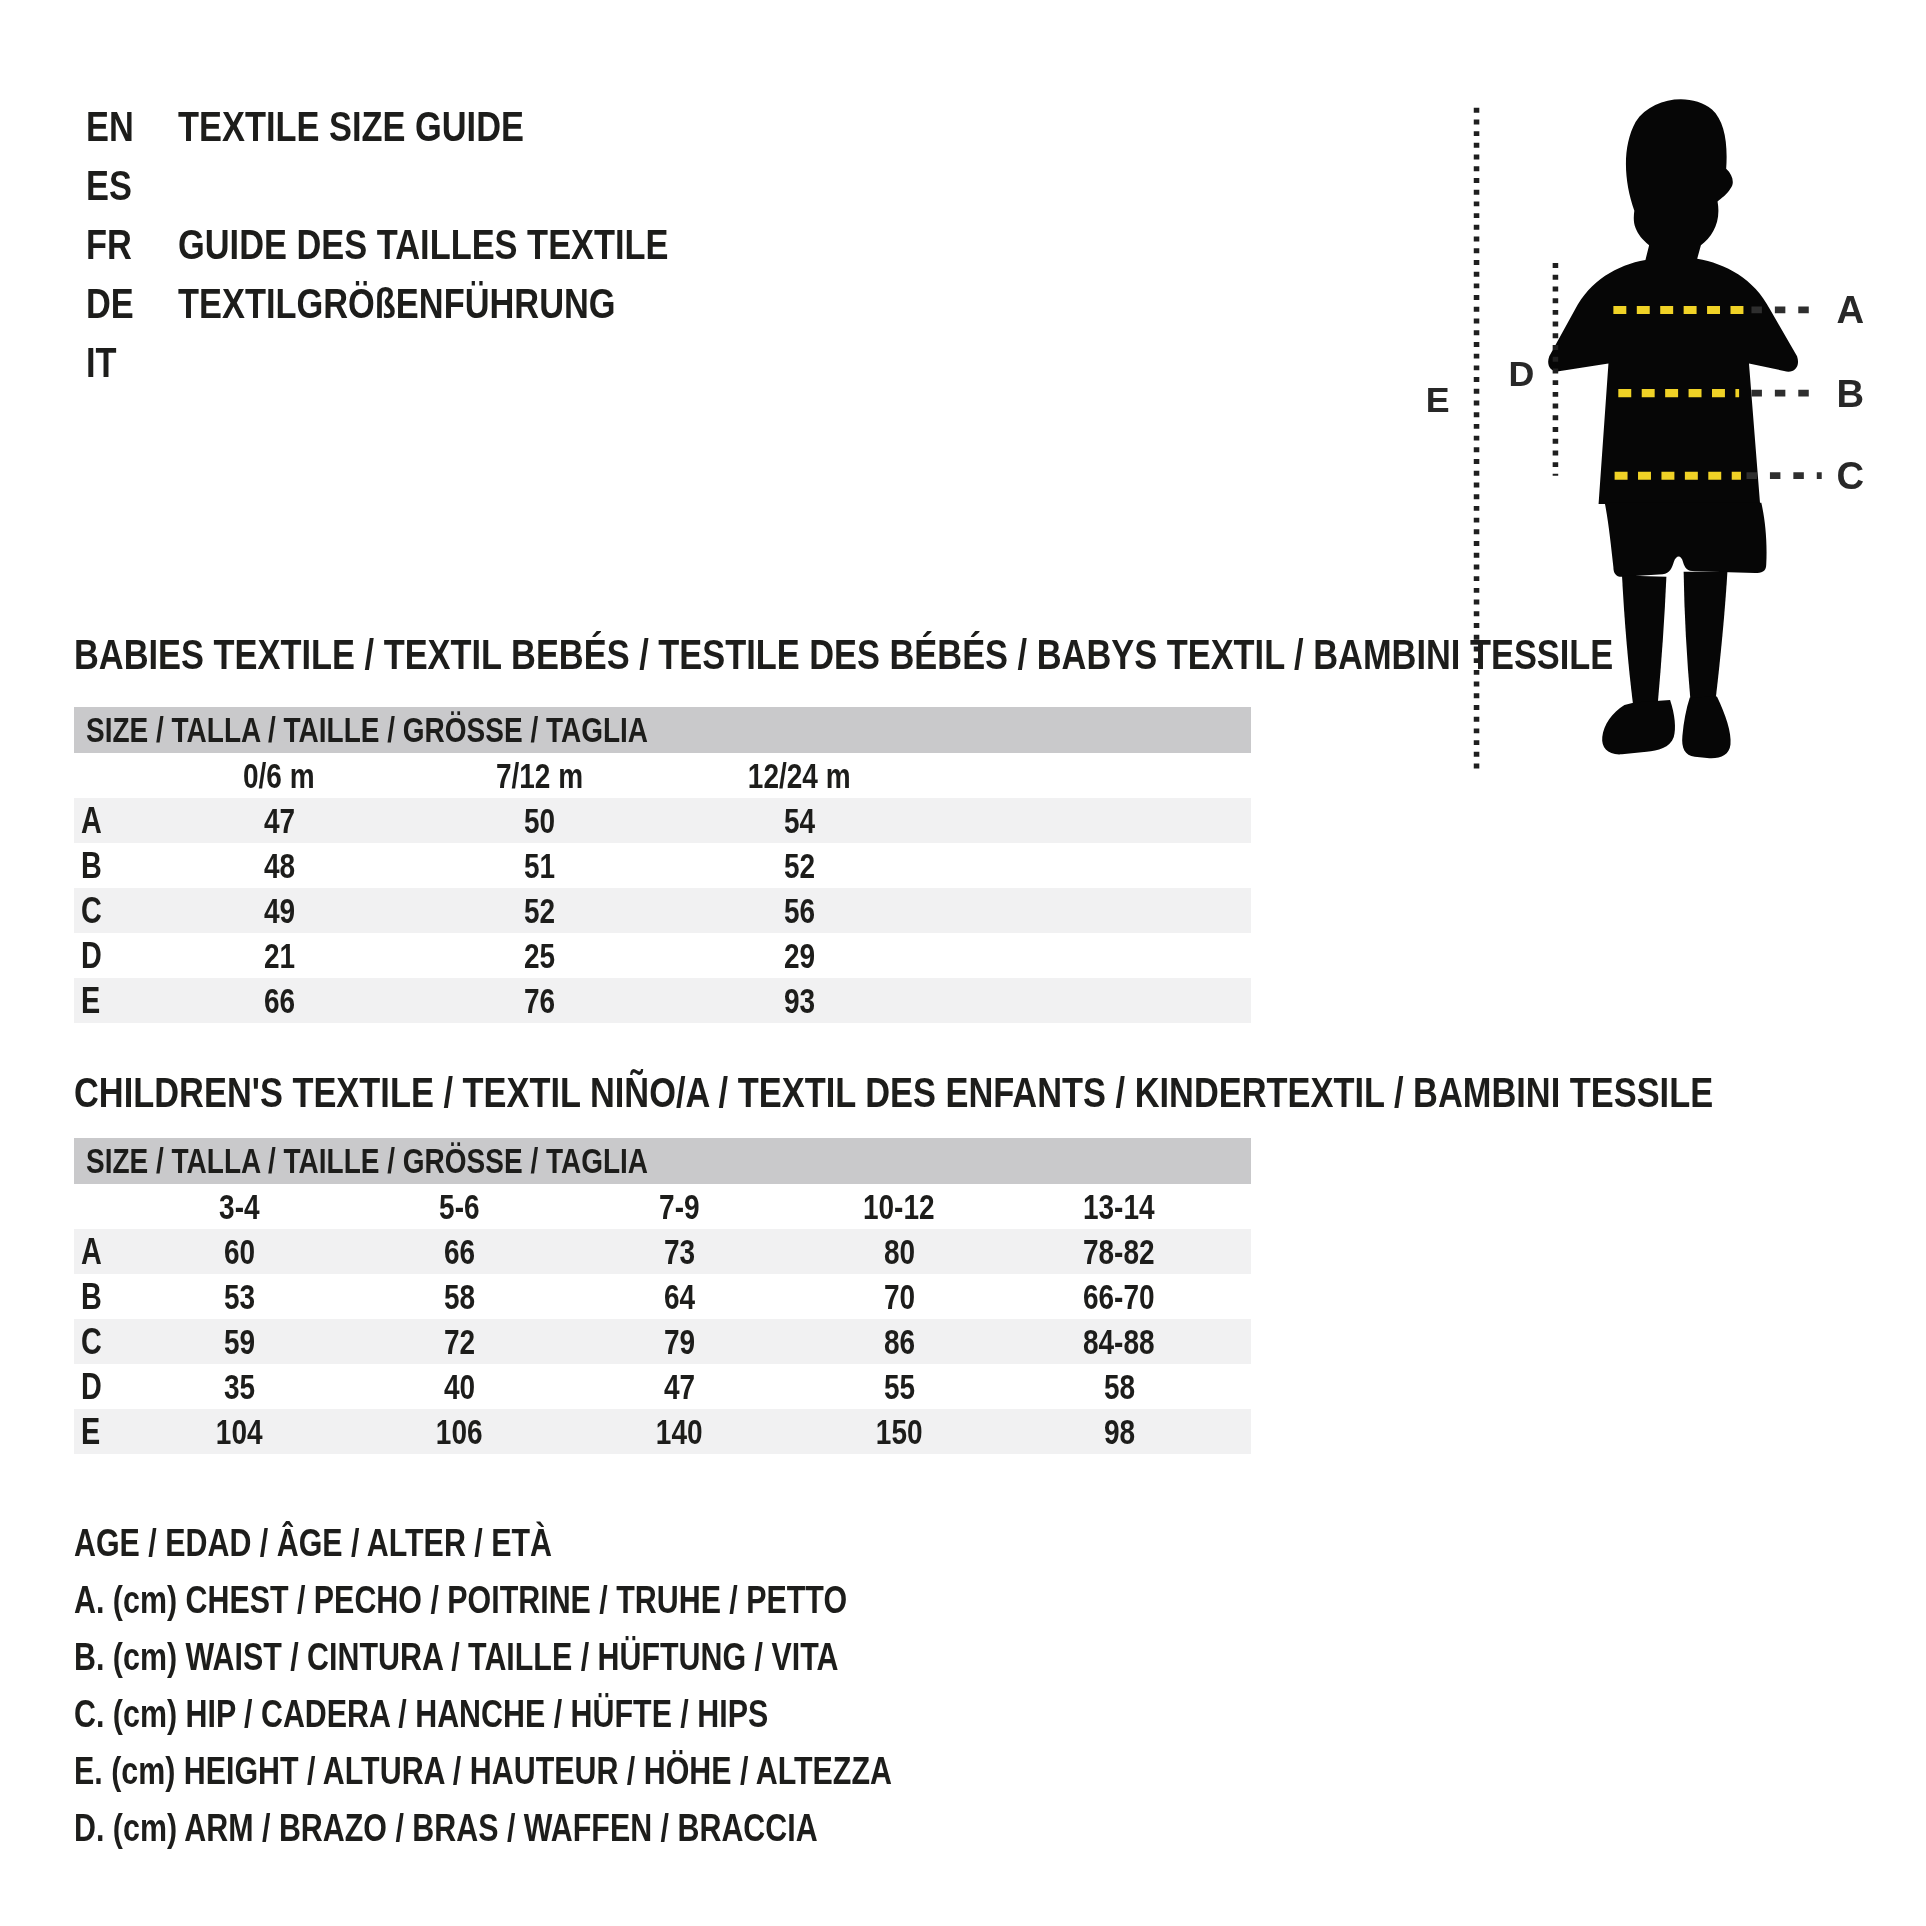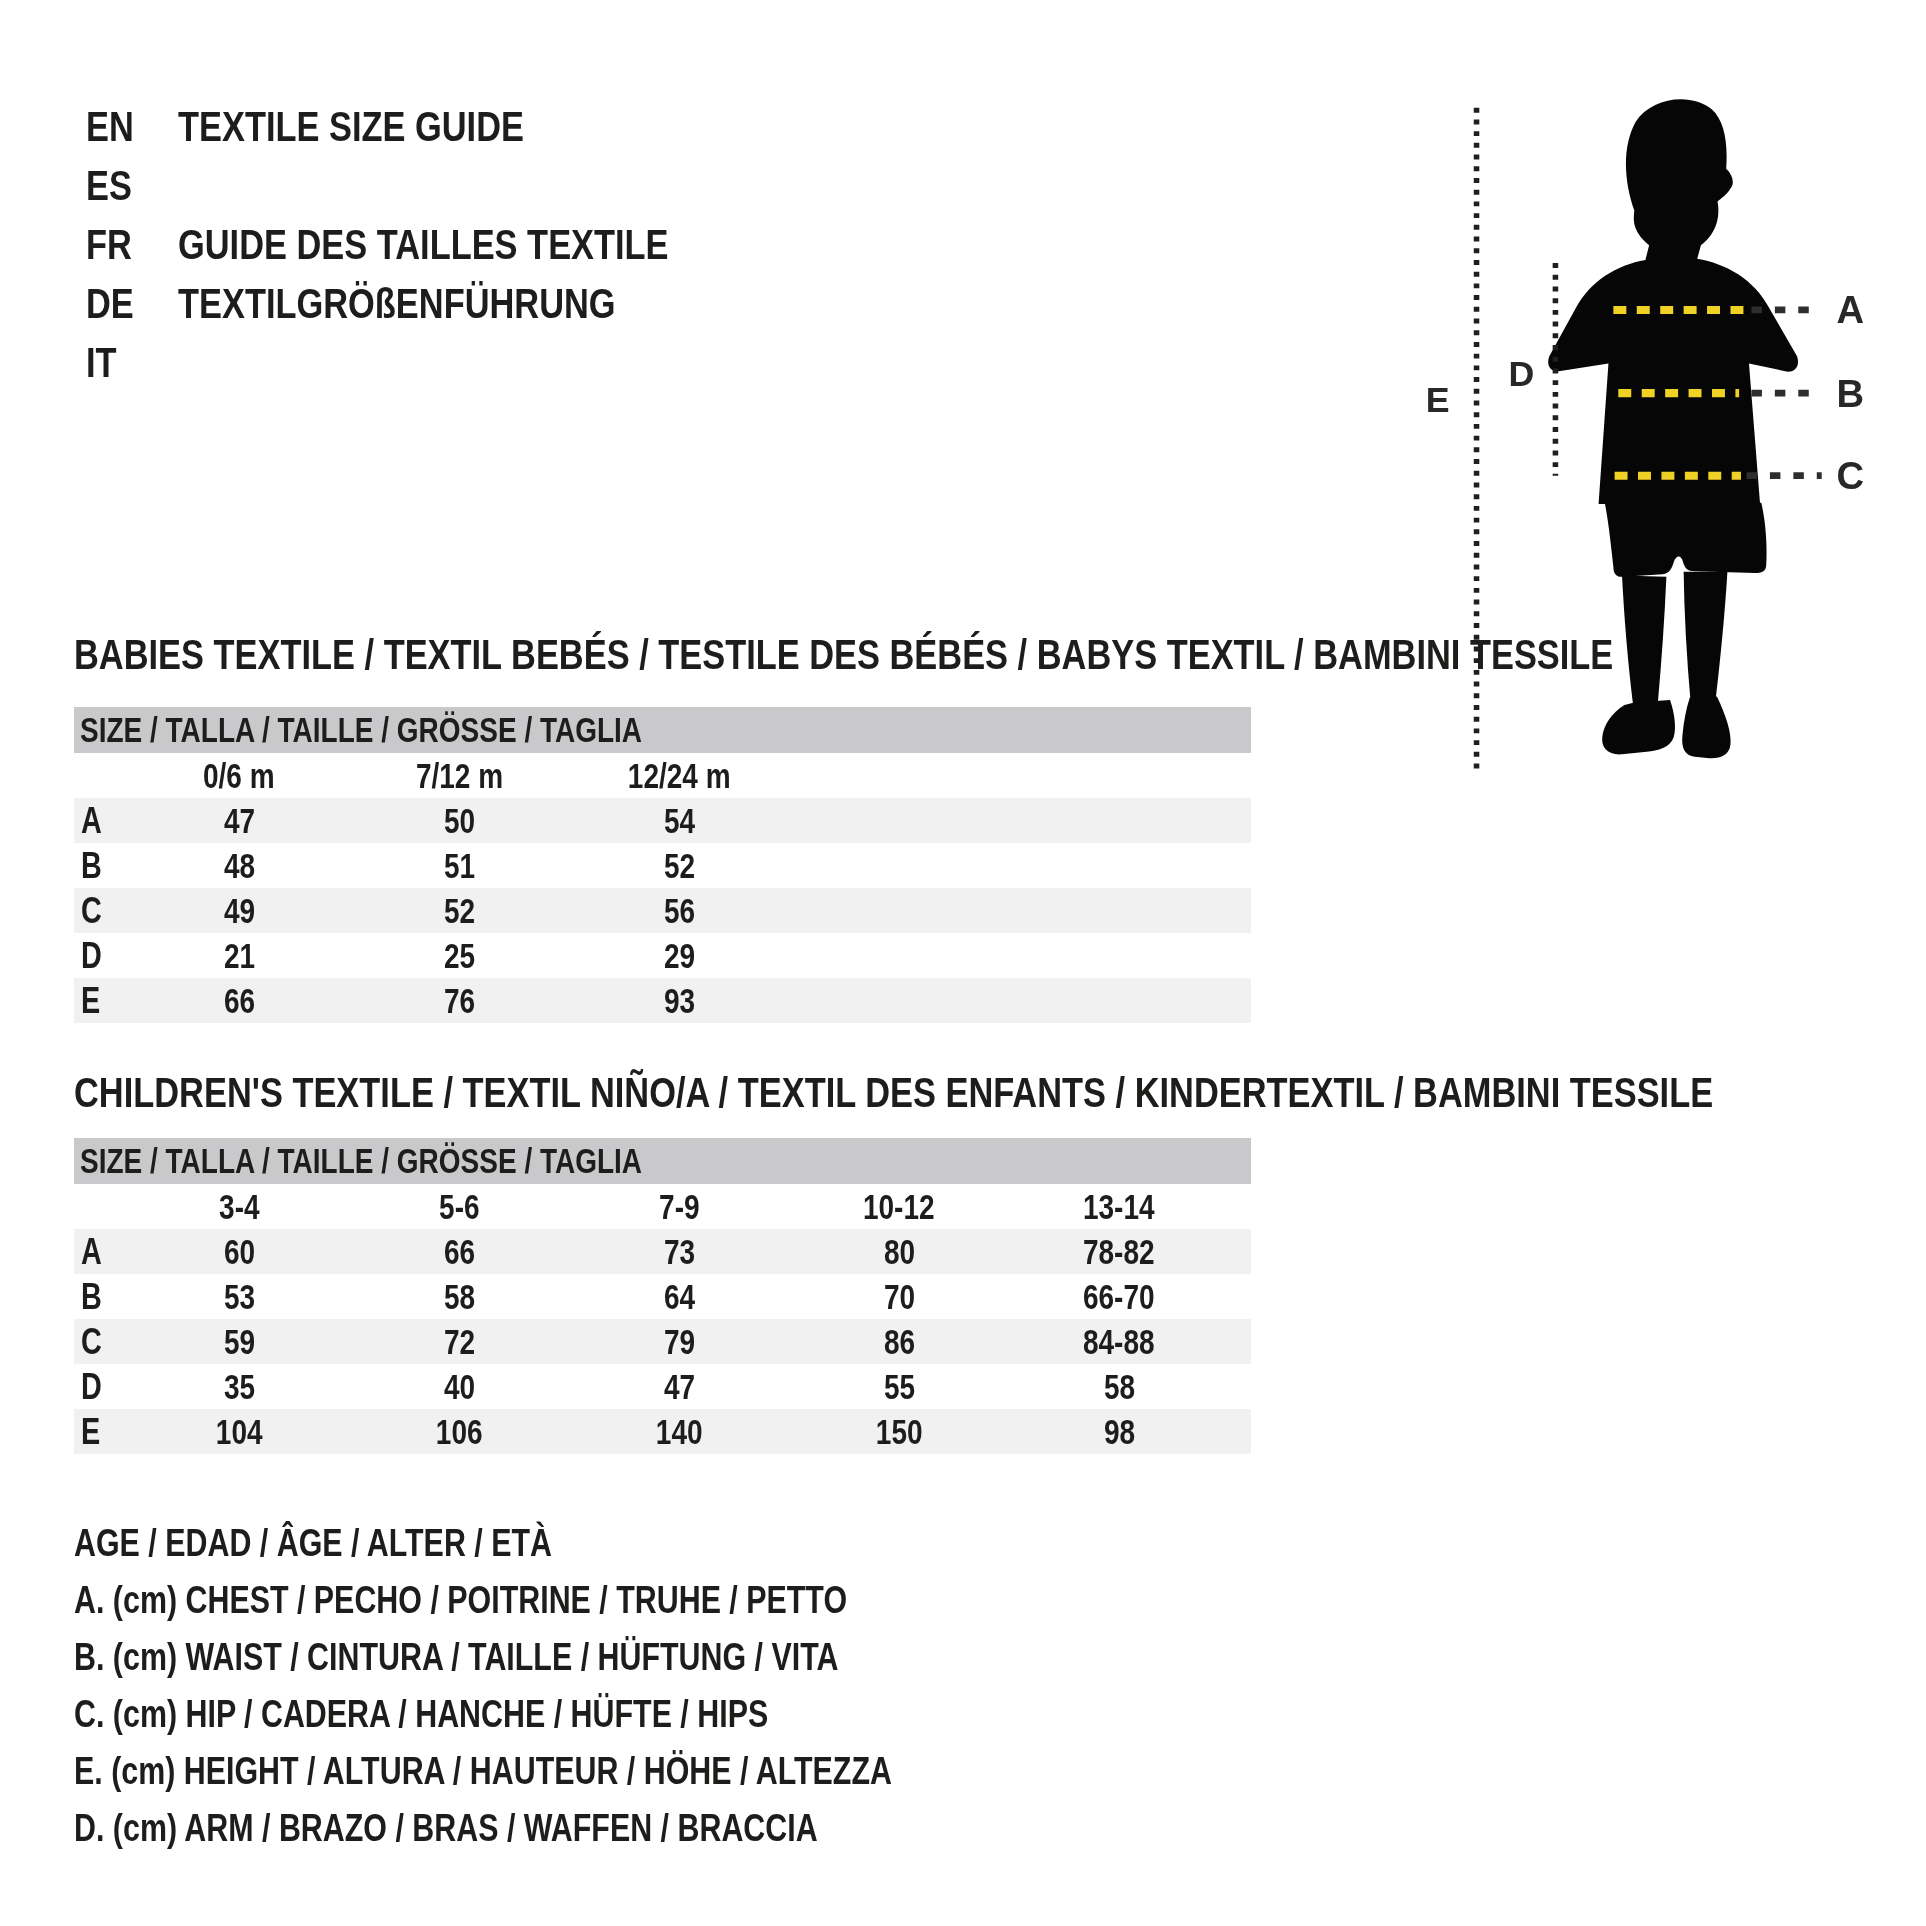--- a/index.html
+++ b/index.html
@@ -28,23 +28,23 @@
   
   .langs{left:86px;top:97px;}
   .lrow{display:flex;align-items:center;height:59px;font-size:43px;font-weight:bold;}
   .lcode{flex:0 0 92px;}
 
   
   .sect{left:74px;height:43px;line-height:43px;font-size:43px;font-weight:bold;}
 
   
   .sztable{left:74px;width:1177px;}
-  .szbar{height:46px;background:var(--header_bar,#c9c9cb);display:flex;align-items:center;padding-left:6px;font-size:35px;font-weight:bold;}
+  .szbar{height:46px;background:var(--header_bar,#c9c9cb);display:flex;align-items:center;padding-left:12px;font-size:35px;font-weight:bold;}
   .trow{display:grid;height:45px;align-items:center;width:1177px;}
-  .cols3 .trow{grid-template-columns:55px 220px 220px 220px;}
+  .cols3 .trow{grid-template-columns:55px 220px 220px 220px;gap:40px;}
   .cols5 .trow{grid-template-columns:55px 220px 220px 220px 220px 220px;}
   .stripe{background:var(--row_stripe,#f1f1f2);}
   .rlbl{padding-left:7.4px;font-size:36px;font-weight:bold;}
   .tcell{text-align:center;font-size:35px;font-weight:bold;}
 
   
   .legend{left:74px;top:1515px;}
   .legline{height:57px;display:flex;align-items:center;font-size:38px;font-weight:bold;}
 
   

